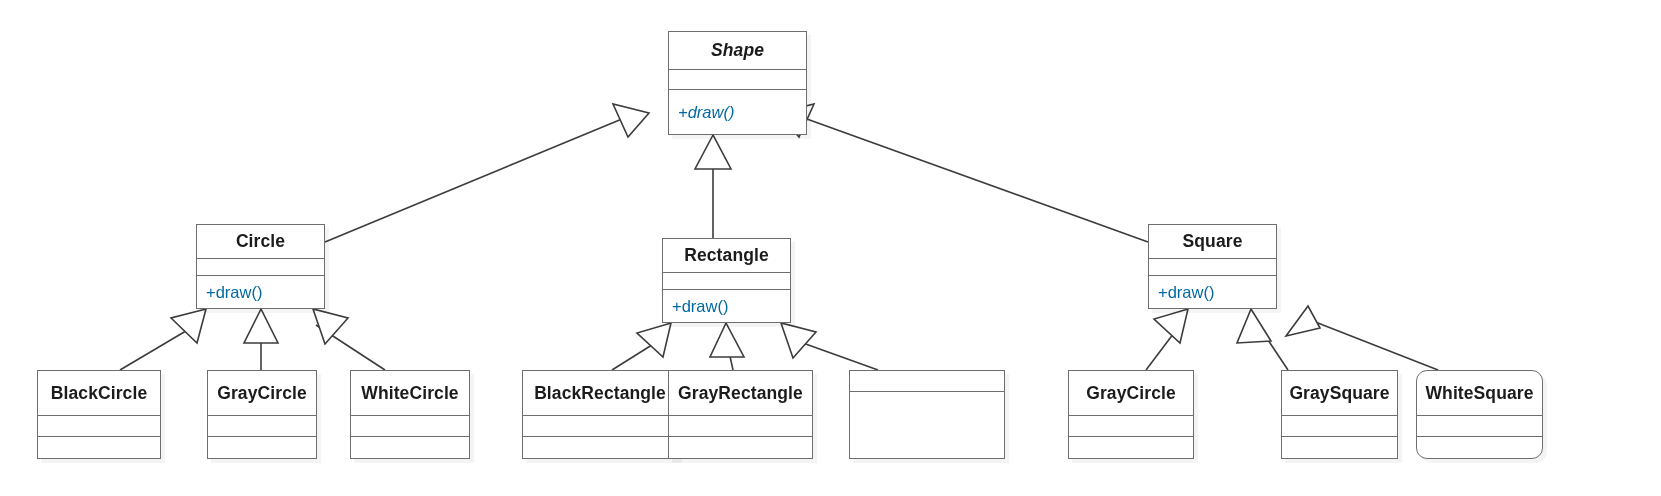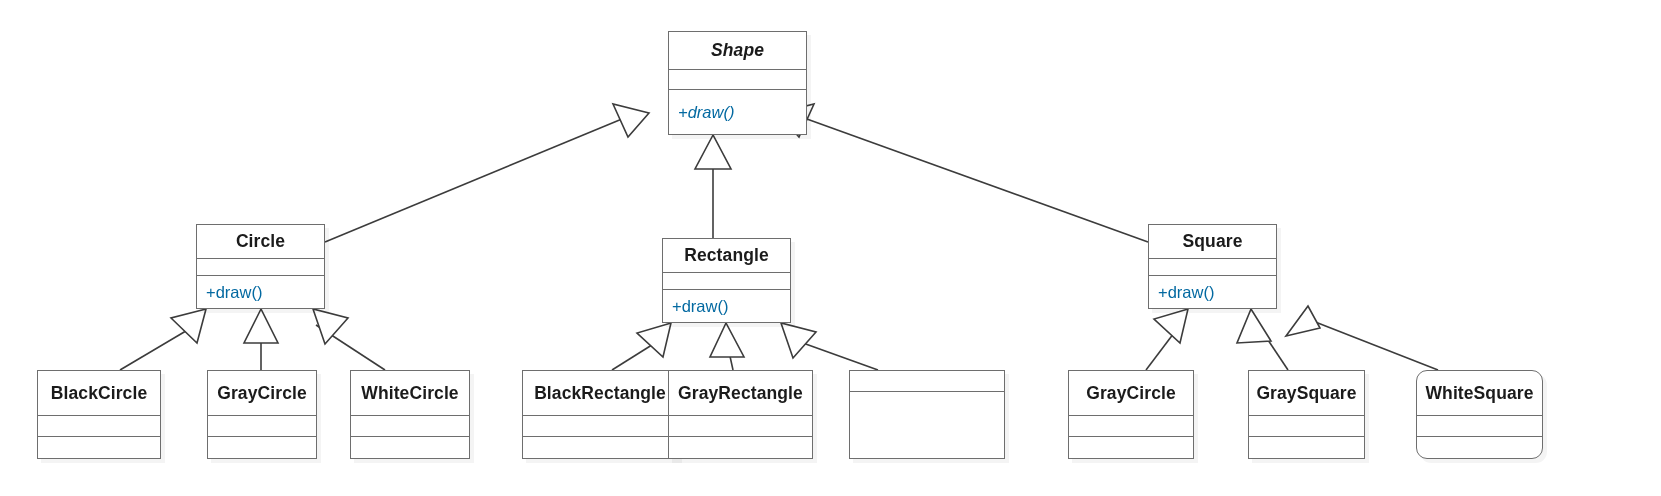--- a/index.html
+++ b/index.html
@@ -85,21 +85,21 @@
   .leaf-class .uml-name-row { height: 45px; }
   .leaf-class .uml-empty-row { height: 21px; }
   .leaf-class .uml-empty-row.last { border-bottom: none; height: 20px; }
   #class-blackcircle    { left: 37px;   width: 124px; }
   #class-graycircle     { left: 207px;  width: 110px; }
   #class-whitecircle    { left: 350px;  width: 120px; }
   #class-blackrectangle { left: 494px;  width: 156px; margin-left: 28px; }
   #class-grayrectangle  { left: 668px;  width: 145px; }
   #class-whiterectangle { left: 849px;  width: 156px; }
   #class-blacksquare    { left: 1068px; width: 126px; }
-  #class-graysquare     { left: 1248px; width: 117px; }
+  #class-graysquare     { left: 1281px; width: 117px; }
   #class-whitesquare    { left: 1416px; width: 127px; border-radius: 11px; }
 </style>
 </head>
 <body>
 
 <div id="diagram-canvas">
 
   <svg id="edge-layer" viewBox="0 0 1661 496" xmlns="http://www.w3.org/2000/svg">
     <g fill="none" stroke="#3c3c3c" stroke-width="1.6">
 

